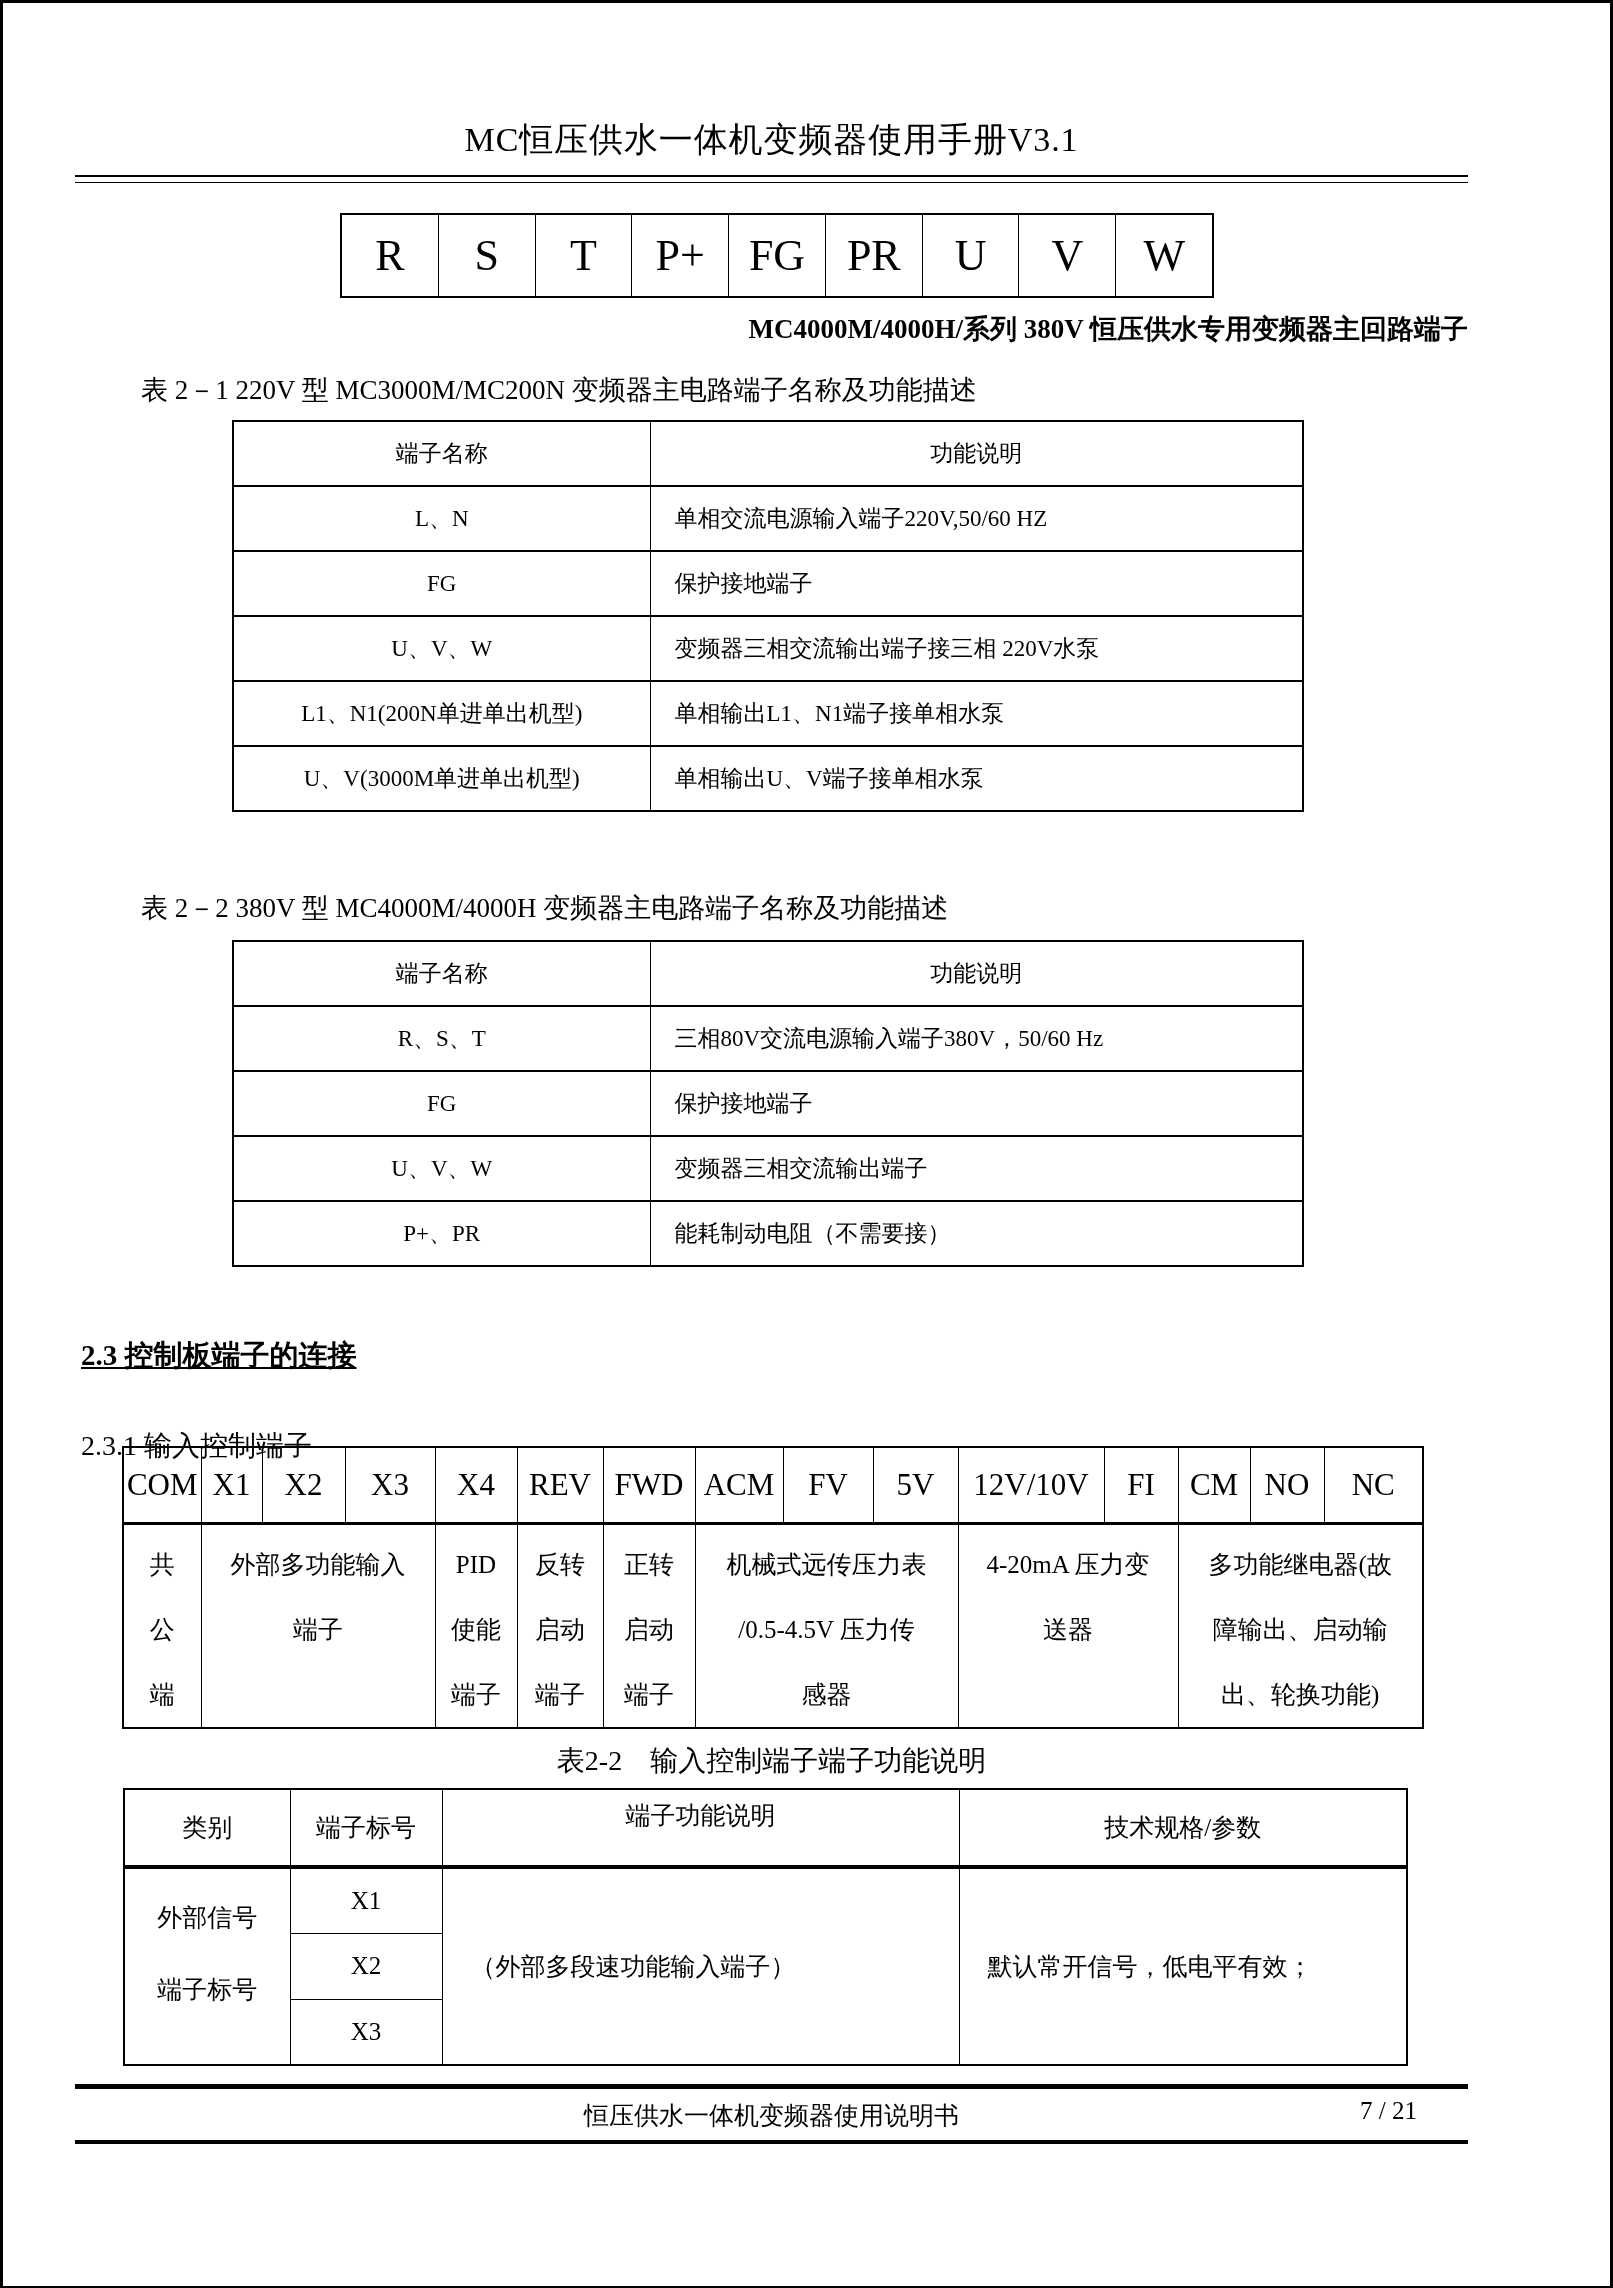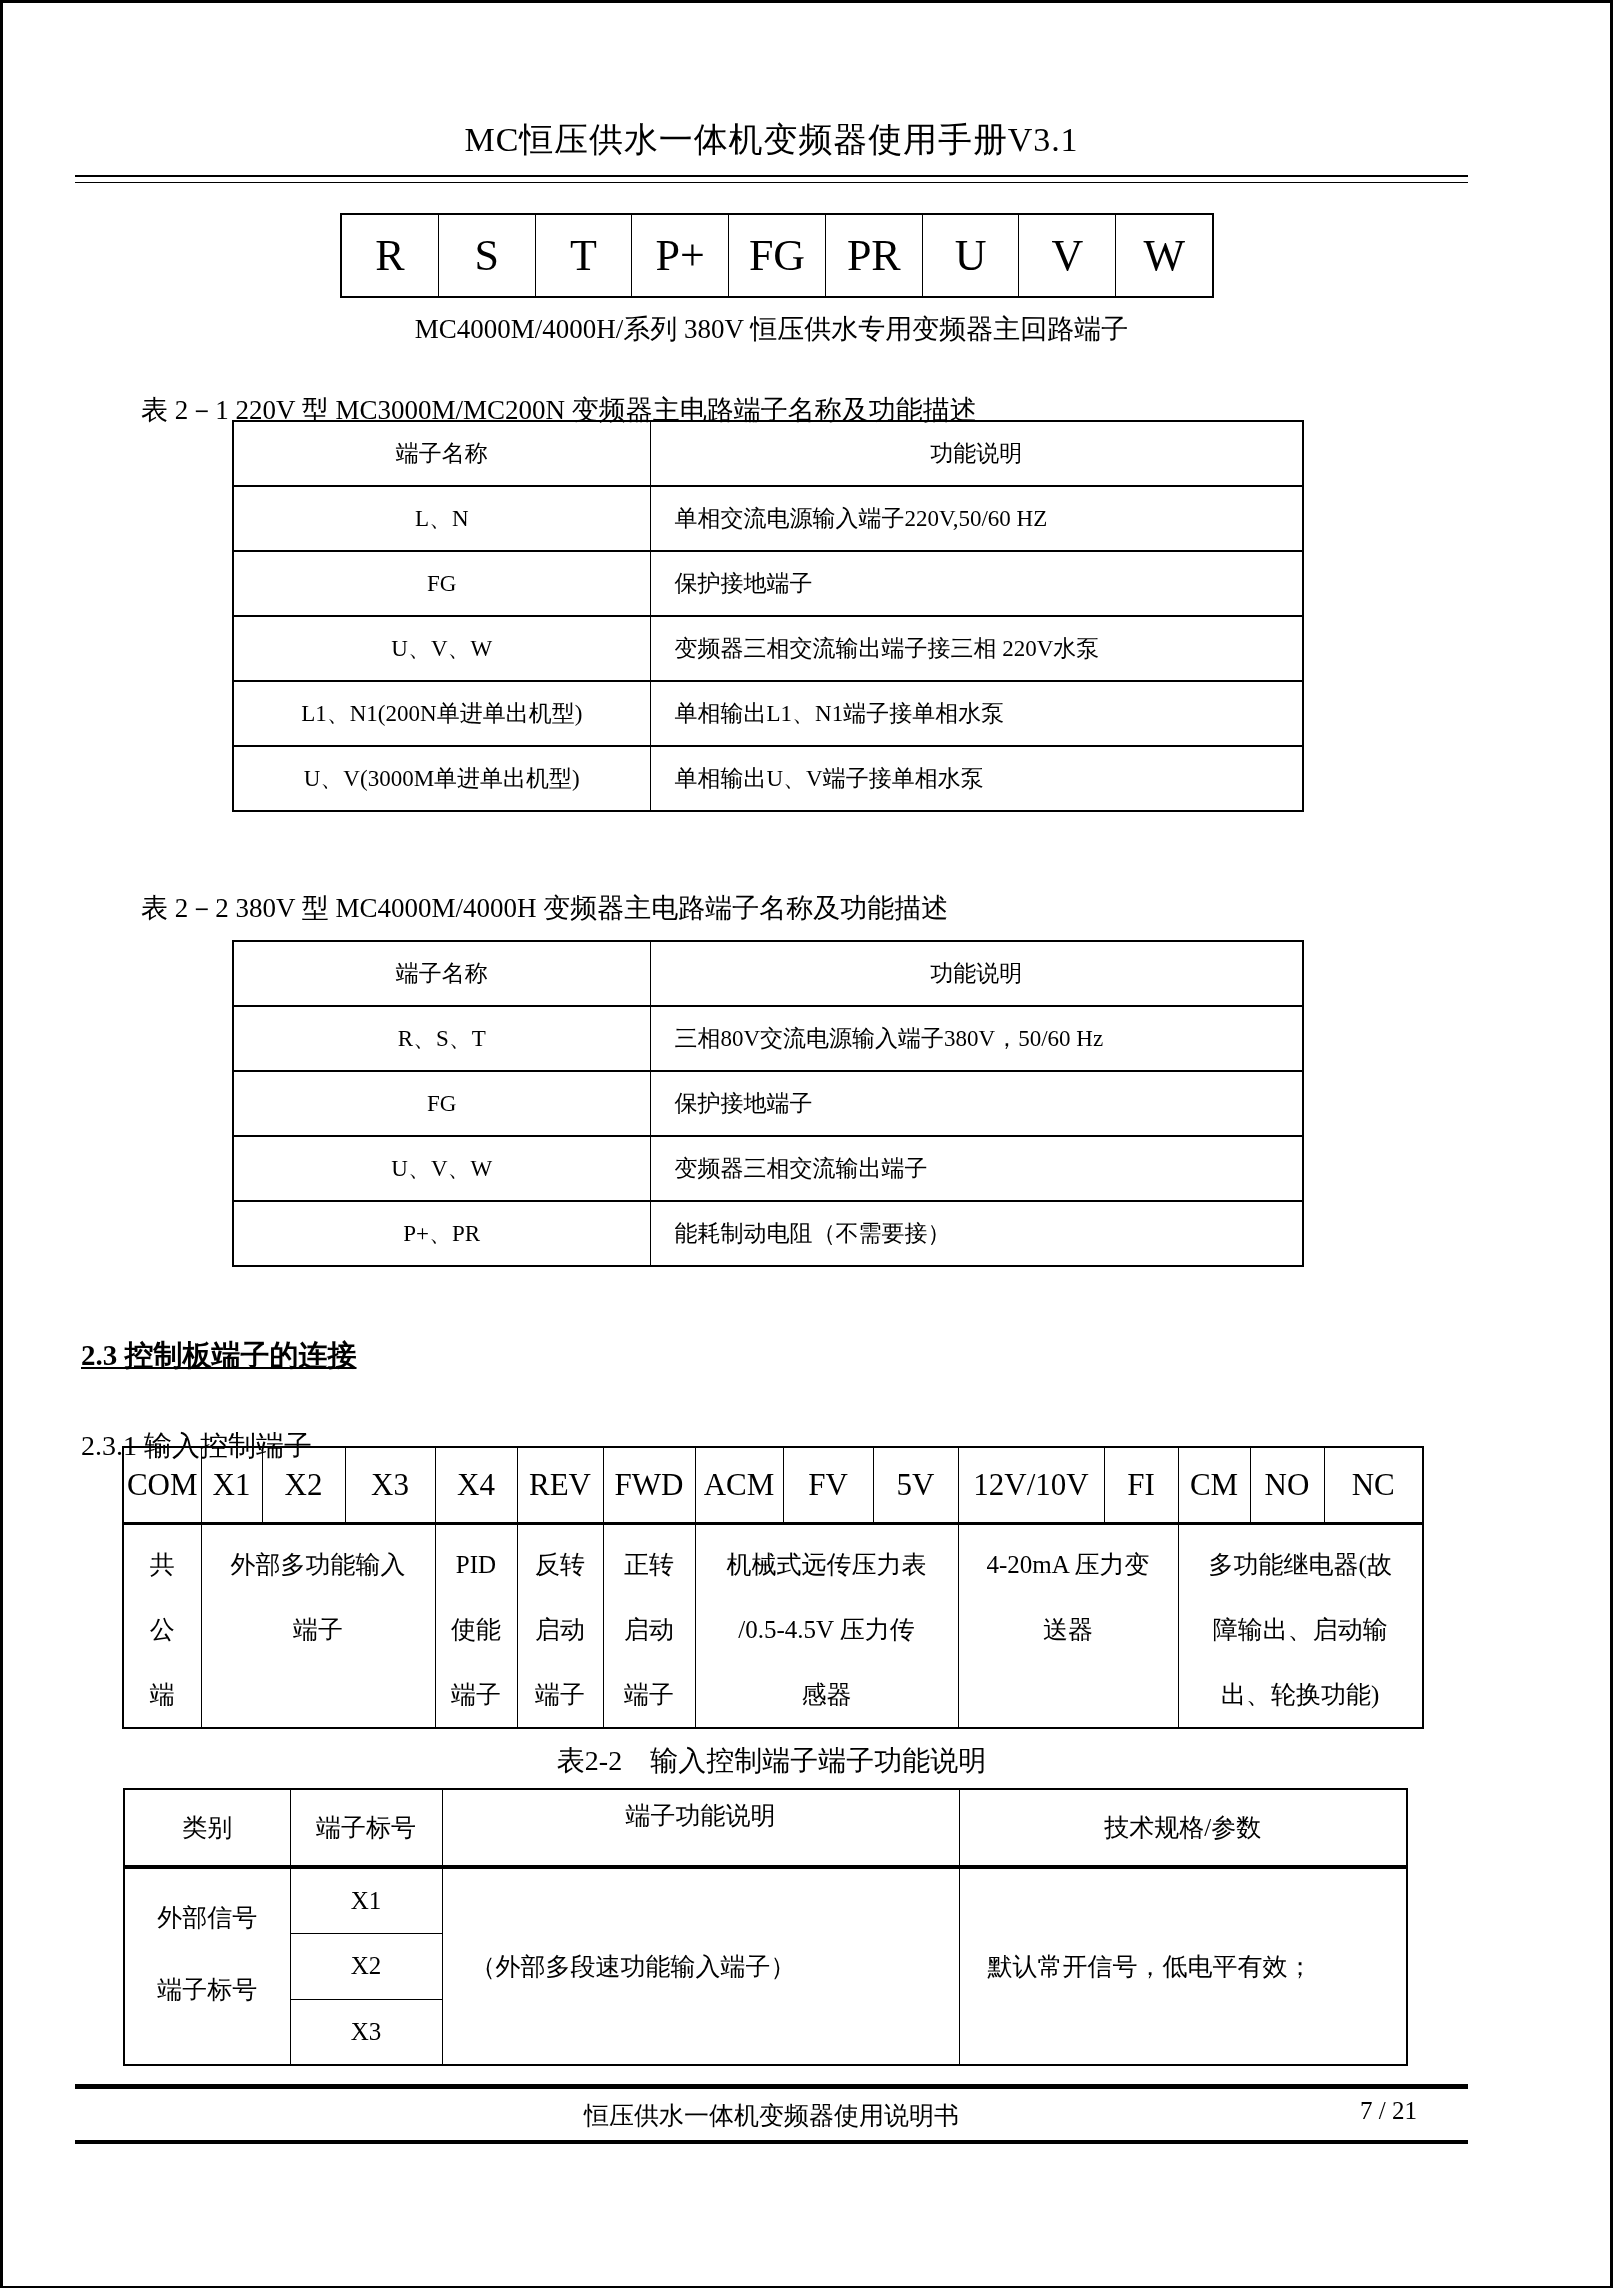--- a/index.html
+++ b/index.html
@@ -25,24 +25,24 @@
     position:absolute; left:337px; top:210px; width:874px; height:85px;
     display:flex; border:2.8px solid #000; background:#fff;
   }
   .terminal-cell {
     flex:1; display:flex; align-items:center; justify-content:center;
     font-size:44px; border-left:1.8px solid #000;
   }
   .terminal-cell:first-child { border-left:none; }
   .terminal-caption {
     position:absolute; top:308px; left:72px; width:1393px;
-    text-align:center; font-size:27px;
+    text-align:right; font-size:27px;font-weight:bold;
   }
   .tbl-title { position:absolute; left:138px; font-size:27px; }
-  .t21-title { top:389px; }
+  .t21-title { top:369px; }
   .t22-title { top:887px; }
   .main-tbl-wrap { position:absolute; left:229px; }
   .t21 { top:417px; }
   .t22 { top:937px; }
   table.main-tbl {
     border-collapse:collapse; table-layout:fixed; width:1071px;
     border:2.8px solid #000;
   }
   .main-tbl td {
     border-left:1.8px solid #000; border-right:1.8px solid #000;

